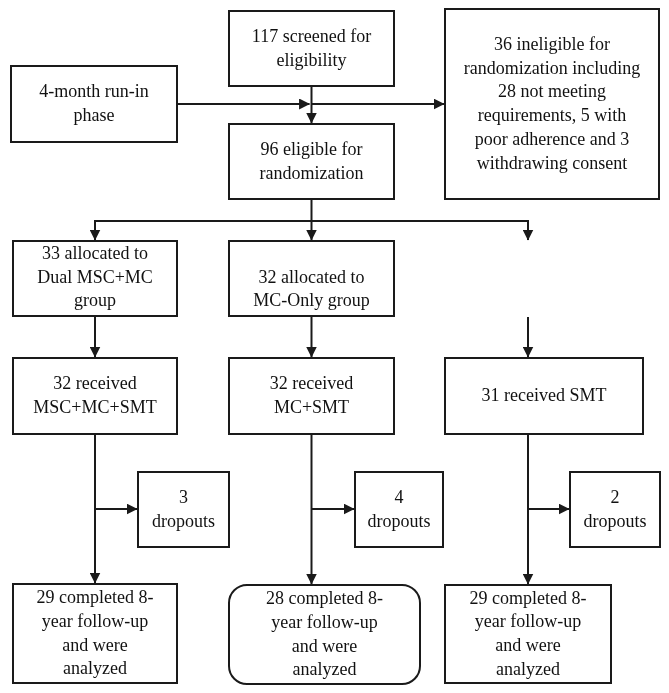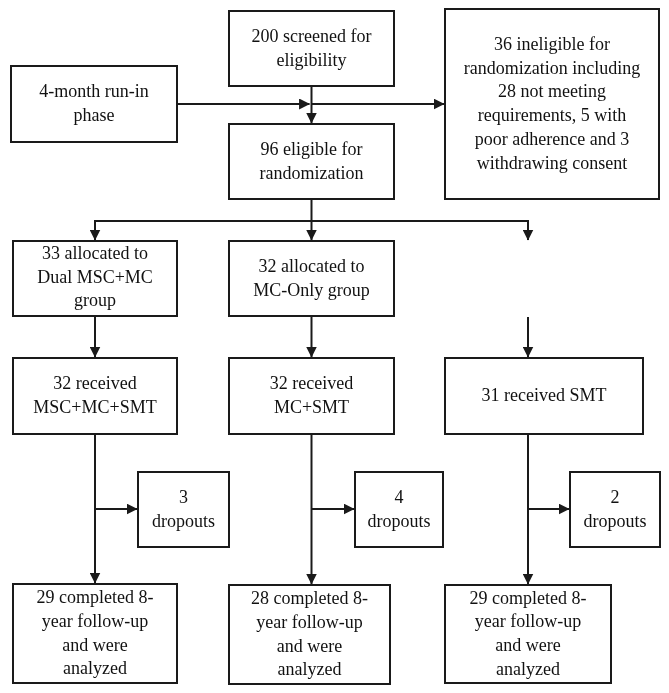--- a/index.html
+++ b/index.html
@@ -75,21 +75,21 @@
     <path d="M311.5 509 H354" marker-end="url(#arrow)"></path>
     <path d="M528 509 H569" marker-end="url(#arrow)"></path>
   </svg>
 
   <div class="node" style="left:10px; top:65px; width:168px; height:78px;">
     <span class="node-text">4-month run-in
 phase</span>
   </div>
 
   <div class="node" style="left:228px; top:10px; width:167px; height:77px;">
-    <span class="node-text">200 screened for
+    <span class="node-text">117 screened for
 eligibility</span>
   </div>
 
   <div class="node" style="left:444px; top:8px; width:216px; height:192px;align-items:center;">
     <span class="node-text">36 ineligible for
 randomization including
 28 not meeting
 requirements, 5 with
 poor adherence and 3
 withdrawing consent</span>
@@ -99,21 +99,21 @@
     <span class="node-text">96 eligible for
 randomization</span>
   </div>
 
   <div class="node" style="left:12px; top:240px; width:166px; height:77px;align-items:flex-end;">
     <span class="node-text">33 allocated to
 Dual MSC+MC
 group</span>
   </div>
 
-  <div class="node" style="left:228px; top:240px; width:167px; height:77px;">
+  <div class="node" style="left:228px; top:240px; width:167px; height:77px;align-items:flex-end;">
     <span class="node-text">32 allocated to
 MC-Only group</span>
   </div>
 
 
   <div class="node" style="left:12px; top:357px; width:166px; height:78px;">
     <span class="node-text">32 received
 MSC+MC+SMT</span>
   </div>
 
@@ -141,21 +141,21 @@
 dropouts</span>
   </div>
 
   <div class="node" style="left:12px; top:583px; width:166px; height:101px;">
     <span class="node-text">29 completed 8-
 year follow-up
 and were
 analyzed</span>
   </div>
 
-  <div class="node" style="left:228px; top:584px; width:163px; height:101px;">
+  <div class="node" style="left:228px; top:584px; width:193px; height:101px;border-radius:19px;">
     <span class="node-text">28 completed 8-
 year follow-up
 and were
 analyzed</span>
   </div>
 
   <div class="node" style="left:444px; top:584px; width:168px; height:100px;">
     <span class="node-text">29 completed 8-
 year follow-up
 and were

